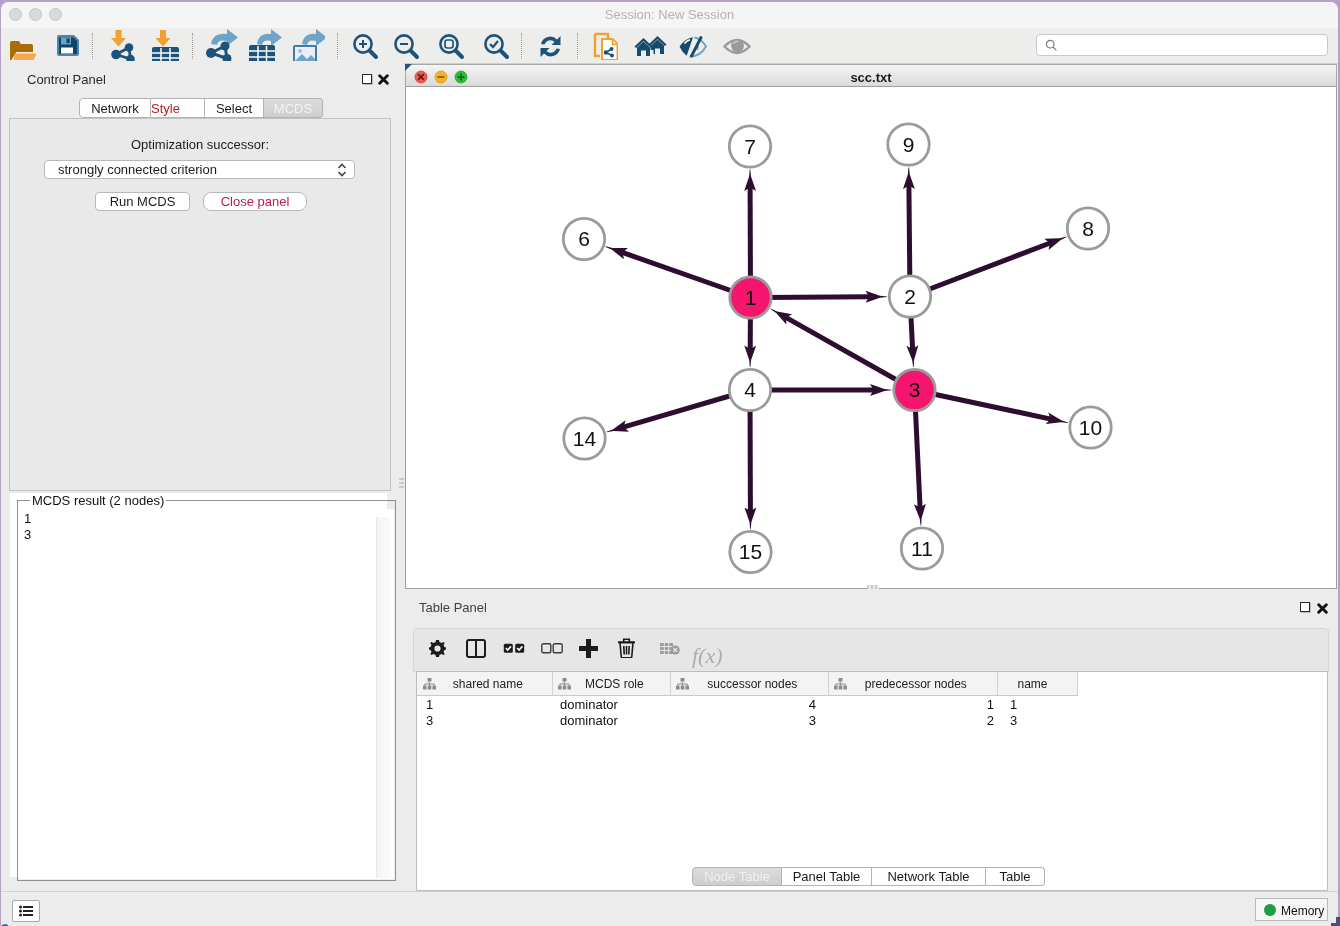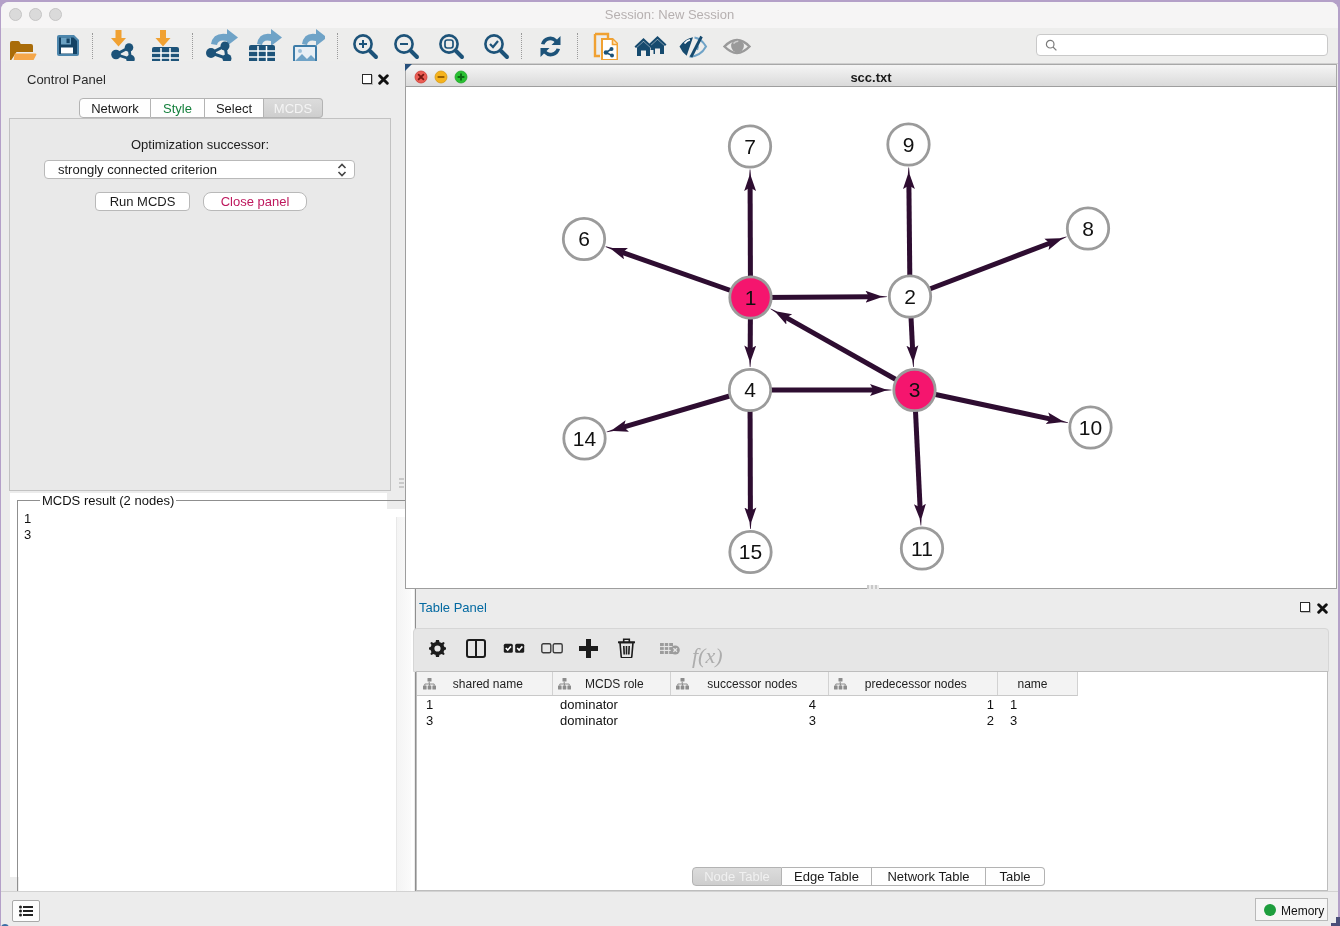--- a/index.html
+++ b/index.html
@@ -158,40 +158,40 @@
 
   <div id="cpanel" class="abs" style="left:0;top:59px;width:403px;height:830px;background:#ececec;">
     <div class="abs" style="left:26px;top:11px;font-size:13px;color:#2a2a2a;">Control Panel</div>
     <div class="abs" style="left:361px;top:13px;width:8px;height:8px;border:1.5px solid #2a2a2a;background:#fff;box-shadow:1px 1px 0 #bbb;"></div>
     <svg class="abs" style="left:377px;top:13px;" width="11" height="11" viewBox="0 0 13 13">
         <path d="M2 2 L11 11 M11 2 L2 11" stroke="#111" stroke-width="3.4" stroke-linecap="round"></path>
       </svg>
 
     <div class="abs" style="left:78px;top:37px;height:20px;">
       <div class="abs" style="left:0;top:0;width:72px;height:20px;background:#fefefe;border:1px solid #b3b3b3;border-radius:4px 0 0 4px;box-sizing:border-box;text-align:center;font-size:13px;color:#1a1a1a;line-height:19px;">Network</div>
-      <div class="abs" style="left:72px;top:0;width:54px;height:20px;background:#fefefe;border:1px solid #b3b3b3;border-left:none;box-sizing:border-box;text-align:center;font-size:13px;color:#15803d;line-height:19px;">Style</div>
+      <div class="abs" style="left:72px;top:0;width:54px;height:20px;background:#fefefe;border:1px solid #b3b3b3;border-left:none;box-sizing:border-box;font-size:13px;color:#b91c1c;line-height:19px;">Style</div>
       <div class="abs" style="left:126px;top:0;width:59px;height:20px;background:#fefefe;border:1px solid #b3b3b3;border-left:none;box-sizing:border-box;text-align:center;font-size:13px;color:#1a1a1a;line-height:19px;">Select</div>
       <div class="abs" style="left:185px;top:0;width:59px;height:20px;background:linear-gradient(#dcdcdc,#cecece);border:1px solid #b3b3b3;border-left:none;border-radius:0 4px 4px 0;box-sizing:border-box;text-align:center;font-size:13px;color:#f4f4f4;line-height:19px;">MCDS</div>
     </div>
 
     <div class="abs" style="left:8px;top:57px;width:382px;height:373px;background:#e9e9e9;border:1px solid #c2c2c2;box-sizing:border-box;">
       <div class="abs" style="left:0;top:18px;width:100%;text-align:center;font-size:13px;color:#1c1c1c;">Optimization successor:</div>
       <div class="abs" style="left:34px;top:41px;width:309px;height:17px;background:#fff;border:1px solid #b9b9b9;border-radius:4px;">
         <div class="abs" style="left:13px;top:1px;font-size:13px;color:#1c1c1c;line-height:16px;">strongly connected criterion</div>
         <svg class="abs" style="right:7px;top:2px;" width="10" height="14" viewBox="0 0 10 14">
             <path d="M1.5 5 L5 1.5 L8.5 5" fill="none" stroke="#444" stroke-width="1.6"></path>
             <path d="M1.5 9 L5 12.5 L8.5 9" fill="none" stroke="#444" stroke-width="1.6"></path>
           </svg>
       </div>
       <div class="abs" style="left:85px;top:73px;width:95px;height:19px;background:#fff;border:1px solid #b9b9b9;border-radius:4px;box-sizing:border-box;text-align:center;font-size:13px;color:#1c1c1c;line-height:17px;">Run MCDS</div>
       <div class="abs" style="left:193px;top:73px;width:104px;height:19px;background:#fff;border:1px solid #b9b9b9;border-radius:8px;box-sizing:border-box;text-align:center;font-size:13px;color:#be185d;line-height:17px;">Close panel</div>
     </div>
 
     <div class="abs" style="left:9px;top:432px;width:377px;height:384px;background:#fff;">
-      <fieldset style="position:absolute;left:7px;top:0px;width:365px;height:374px;border:1px solid #8f8f8f;margin:0;padding:16px;">
+      <fieldset style="position:absolute;left:7px;top:0px;width:365px;height:374px;border:1px solid #8f8f8f;margin:0;padding:6px;">
         <legend style="font-size:13px;color:#111;margin-left:6px;padding:0 2px;font-family:'Liberation Sans',sans-serif;">MCDS result (2 nodes)</legend>
         <div style="position:absolute;left:1px;top:1px;right:1px;bottom:1px;background:#fff;">
           <div style="font-size:13px;color:#111;padding:2px 0 0 5px;line-height:16px;">1<br>3</div>
           <div style="position:absolute;top:8px;right:3.5px;width:14px;bottom:1px;background:linear-gradient(90deg,#f4f4f4,#fbfbfb);border-left:1px solid #e8e8e8;"></div>
         </div>
       </fieldset>
     </div>
   </div>
 
   <div id="netwin" class="abs" style="left:404px;top:62px;width:932px;height:525px;">
@@ -257,21 +257,21 @@
           <text x="686.5" y="347.5">10</text>
           <text x="518" y="468.5">11</text>
           <text x="180.5" y="358.5">14</text>
           <text x="346.5" y="472">15</text>
         </g>
       </svg>
     </div>
   </div>
 
   <div id="tpanel" class="abs" style="left:403px;top:594px;width:935px;height:295px;">
-    <div class="abs" style="left:15px;top:4px;font-size:13px;color:#0369a1;">Table Panel</div>
+    <div class="abs" style="left:15px;top:4px;font-size:13px;color:#404040;">Table Panel</div>
     <div class="abs" style="left:896px;top:6px;width:8px;height:8px;border:1.5px solid #2a2a2a;background:#fff;box-shadow:1px 1px 0 #bbb;"></div>
     <svg class="abs" style="left:913px;top:7px;" width="11" height="11" viewBox="0 0 13 13">
         <path d="M2 2 L11 11 M11 2 L2 11" stroke="#111" stroke-width="3.4" stroke-linecap="round"></path>
       </svg>
     <div class="abs" style="left:9px;top:32px;width:916px;height:44px;background:#e6e6e6;border:1px solid #d6d6d6;border-radius:4px 4px 0 0;box-sizing:border-box;" id="ttoolbar">
       <svg class="abs" style="left:15px;top:11px;" width="17" height="17" viewBox="0 0 17 17">
           <path fill="#1c1c1c" d="M8.5 0 L10 0 L10.5 2.2 A6.4 6.4 0 0 1 12.6 3.1 L14.6 1.9 L15.7 3 L14.5 5 A6.4 6.4 0 0 1 15.4 7.1 L17 7.5 L17 9.5 L15.4 9.9 A6.4 6.4 0 0 1 14.5 12 L15.7 14 L14.6 15.1 L12.6 13.9 A6.4 6.4 0 0 1 10.5 14.8 L10 17 L7 17 L6.5 14.8 A6.4 6.4 0 0 1 4.4 13.9 L2.4 15.1 L1.3 14 L2.5 12 A6.4 6.4 0 0 1 1.6 9.9 L0 9.5 L0 7.5 L1.6 7.1 A6.4 6.4 0 0 1 2.5 5 L1.3 3 L2.4 1.9 L4.4 3.1 A6.4 6.4 0 0 1 6.5 2.2 L7 0 z M8.5 5.4 A3.1 3.1 0 1 0 8.5 11.6 A3.1 3.1 0 1 0 8.5 5.4 z"></path>
         </svg>
       <svg class="abs" style="left:52px;top:10px;" width="20" height="19" viewBox="0 0 20 19">
           <rect x="1" y="1" width="18" height="17" rx="2" fill="none" stroke="#1c1c1c" stroke-width="2"></rect>
@@ -388,21 +388,21 @@
       <div class="abs" style="left:0;top:40px;width:910px;height:16px;font-size:13px;color:#111;">
         <span class="abs" style="left:9px;top:1px;">3</span>
         <span class="abs" style="left:143px;top:1px;">dominator</span>
         <span class="abs" style="left:331px;top:1px;width:68px;text-align:right;">3</span>
         <span class="abs" style="left:500px;top:1px;width:77px;text-align:right;">2</span>
         <span class="abs" style="left:593px;top:1px;">3</span>
       </div>
     </div>
     <div class="abs" id="ttabs" style="left:288px;top:271px;height:19px;font-size:13px;color:#1a1a1a;">
       <div class="abs" style="left:0;top:0;width:90px;height:19px;background:linear-gradient(#dcdcdc,#cecece);border:1px solid #b3b3b3;border-radius:4px 0 0 4px;box-sizing:border-box;text-align:center;line-height:18px;color:#f0f0f0;">Node Table</div>
-      <div class="abs" style="left:90px;top:0;width:90px;height:19px;background:#fefefe;border:1px solid #b3b3b3;border-left:none;box-sizing:border-box;text-align:center;line-height:18px;">Edge Table</div>
+      <div class="abs" style="left:90px;top:0;width:90px;height:19px;background:#fefefe;border:1px solid #b3b3b3;border-left:none;box-sizing:border-box;text-align:center;line-height:18px;">Panel Table</div>
       <div class="abs" style="left:180px;top:0;width:114px;height:19px;background:#fefefe;border:1px solid #b3b3b3;border-left:none;box-sizing:border-box;text-align:center;line-height:18px;">Network Table</div>
       <div class="abs" style="left:294px;top:0;width:59px;height:19px;background:#fefefe;border:1px solid #b3b3b3;border-left:none;border-radius:0 4px 4px 0;box-sizing:border-box;text-align:center;line-height:18px;">Table</div>
     </div>
   </div>
   <div class="abs" style="left:866px;top:583px;width:12px;height:4px;background:repeating-linear-gradient(90deg,#c9c9c9 0 2px,#ececec 2px 4px);"></div>
   <div class="abs" style="left:398px;top:475px;width:5px;height:11px;background:repeating-linear-gradient(0deg,#c9c9c9 0 2px,#ececec 2px 4px);"></div>
 
   <div class="abs" style="left:0;top:889px;width:100%;height:37px;background:#ececec;border-top:1px solid #d2d2d2;">
     <div class="abs" style="left:11px;top:8px;width:26px;height:20px;background:#fdfdfd;border:1px solid #a9a9a9;border-radius:2px;">
       <svg width="14" height="12" viewBox="0 0 14 12" style="position:absolute;left:6px;top:4px;">

